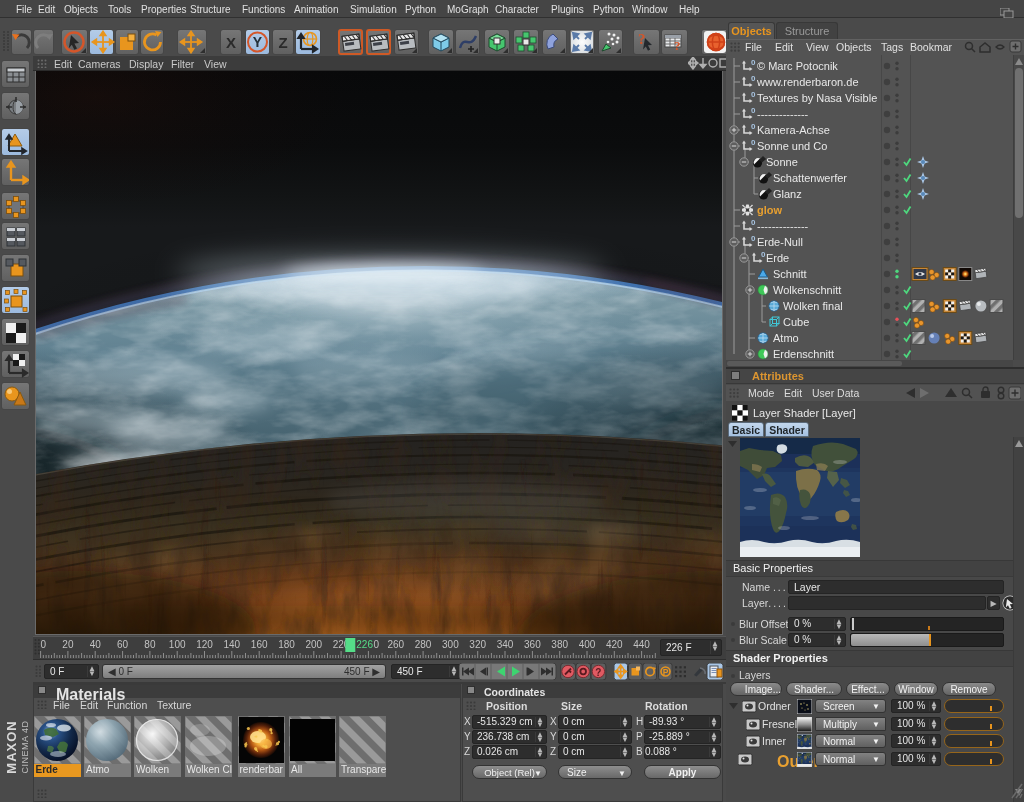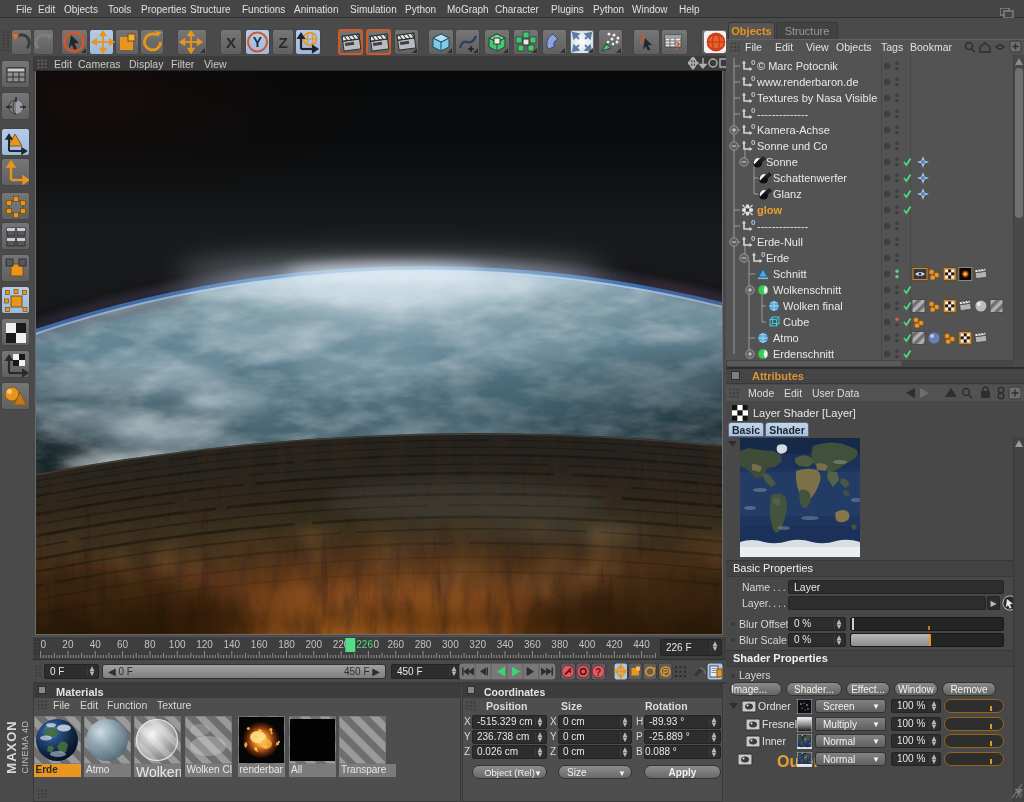--- a/index.html
+++ b/index.html
@@ -972,21 +972,21 @@
     <path d="M86 5 a6 5 0 0 1 5 6" fill="none" stroke="#6a6e74" stroke-width="1.6"></path>
     <rect x="93" y="0" width="16" height="17" rx="2.5" fill="#a9c6e6" stroke="#3a3a3a"></rect>
     <rect x="96" y="3" width="8" height="11" fill="#e8ecf2" stroke="#4a5058"></rect>
     <path d="M97.5 5.5 h5 M97.5 7.5 h5 M97.5 9.5 h5" stroke="#7a90b8" stroke-width="1"></path>
     <rect x="103" y="6" width="5" height="8" fill="#e8951e" stroke="#8a5210"></rect>
   </svg>
 <div class="a" style="left:33px;top:682px;width:693px;height:2px;background:#3a3a3a"></div>
 <div class="a" style="left:33px;top:684px;width:428px;height:118px;background:#4e4e4e;border:1px solid #3a3a3a"></div>
 <div class="a" style="left:34px;top:685px;width:426px;height:13px;background:#3c3c3c"></div>
 <div class="a" style="left:38px;top:686px;width:8px;height:8px;background:#888;border:1px solid #2e2e2e"></div>
-<div class="t" style="left:56px;top:686px;font-size:11px;font-weight:bold;color:#e4e4e4">Materials</div>
+<div class="t" style="left:56px;top:686px;font-size:16px;font-weight:bold;color:#e4e4e4">Materials</div>
 <svg class="a" style="left:37px;top:700px" width="10" height="9">
     <g fill="#3a3a3a">
       <circle cx="1.5" cy="1.5" r="1"></circle>
       <circle cx="5.0" cy="1.5" r="1"></circle>
       <circle cx="8.5" cy="1.5" r="1"></circle>
       <circle cx="1.5" cy="5.0" r="1"></circle>
       <circle cx="5.0" cy="5.0" r="1"></circle>
       <circle cx="8.5" cy="5.0" r="1"></circle>
       <circle cx="1.5" cy="8.5" r="1"></circle>
       <circle cx="5.0" cy="8.5" r="1"></circle>
@@ -1046,21 +1046,21 @@
     <circle cx="23" cy="24" r="21" fill="url(#asph)" opacity=".92"></circle>
     <rect x="0" y="0" width="47" height="48" fill="none" stroke="#6e6e6e"></rect>
   </svg>
 <div class="t" style="left:84.0px;top:764px;font-size:10px;background:#7b7b7b;color:#e8e8e8;padding:0 2px;width:47px;height:13px;overflow:hidden">Atmo</div>
 <svg class="a" style="left:134.0px;top:716px" width="47" height="48">
     <rect x="0" y="0" width="47" height="48" fill="url(#strp)"></rect>
     <circle cx="23" cy="24" r="21" fill="url(#wsph)"></circle>
     <circle cx="23" cy="24" r="20.5" fill="none" stroke="#f0f0f0" stroke-width="1.2" opacity=".8"></circle>
     <rect x="0" y="0" width="47" height="48" fill="none" stroke="#6e6e6e"></rect>
   </svg>
-<div class="t" style="left:134.0px;top:764px;font-size:14px;background:#7b7b7b;color:#e8e8e8;padding:0 2px;width:47px;height:13px;overflow:hidden">Wolken</div>
+<div class="t" style="left:134.0px;top:764px;font-size:10px;background:#7b7b7b;color:#e8e8e8;padding:0 2px;width:47px;height:13px;overflow:hidden">Wolken</div>
 <svg class="a" style="left:184.5px;top:716px" width="47" height="48">
     <rect x="0" y="0" width="47" height="48" fill="url(#strp)"></rect>
     <ellipse cx="23" cy="30" rx="18" ry="10" fill="#e8e8e8" opacity=".30"></ellipse>
     <ellipse cx="15" cy="14" rx="10" ry="6" fill="#e8e8e8" opacity=".22"></ellipse>
     <rect x="0" y="0" width="47" height="48" fill="none" stroke="#6e6e6e"></rect>
   </svg>
 <div class="t" style="left:184.5px;top:764px;font-size:10px;background:#7b7b7b;color:#e8e8e8;padding:0 2px;width:47px;height:13px;overflow:hidden">Wolken Cl</div>
 <svg class="a" style="left:237.5px;top:716px" width="47" height="48">
     <rect x="0" y="0" width="47" height="48" fill="url(#strp)"></rect>
     <rect x="1" y="1" width="45" height="46" fill="#050505"></rect>
@@ -1095,21 +1095,21 @@
 <svg class="a" style="left:289.0px;top:716px" width="47" height="48">
     <rect x="0" y="0" width="47" height="48" fill="url(#strp)"></rect>
     <rect x="1" y="3" width="45" height="42" fill="#030303"></rect>
     <rect x="0" y="0" width="47" height="48" fill="none" stroke="#6e6e6e"></rect>
   </svg>
 <div class="t" style="left:289.0px;top:764px;font-size:10px;background:#7b7b7b;color:#e8e8e8;padding:0 2px;width:47px;height:13px;overflow:hidden">All</div>
 <svg class="a" style="left:339.0px;top:716px" width="47" height="48">
     <rect x="0" y="0" width="47" height="48" fill="url(#strp)"></rect>
     <rect x="0" y="0" width="47" height="48" fill="none" stroke="#6e6e6e"></rect>
   </svg>
-<div class="t" style="left:339.0px;top:764px;font-size:10px;background:#7b7b7b;color:#e8e8e8;padding:0 2px;width:57px;height:13px;overflow:hidden">Transpare</div>
+<div class="t" style="left:339.0px;top:764px;font-size:10px;background:#7b7b7b;color:#e8e8e8;padding:0 2px;width:47px;height:13px;overflow:hidden">Transpare</div>
 <svg class="a" style="left:37px;top:789px" width="10" height="9">
     <g fill="#3a3a3a">
       <circle cx="1.5" cy="1.5" r="1"></circle>
       <circle cx="5.0" cy="1.5" r="1"></circle>
       <circle cx="8.5" cy="1.5" r="1"></circle>
       <circle cx="1.5" cy="5.0" r="1"></circle>
       <circle cx="5.0" cy="5.0" r="1"></circle>
       <circle cx="8.5" cy="5.0" r="1"></circle>
       <circle cx="1.5" cy="8.5" r="1"></circle>
       <circle cx="5.0" cy="8.5" r="1"></circle>
@@ -1635,21 +1635,21 @@
 <div class="a" style="left:731px;top:637.5px;width:4px;height:4px;border-radius:2px;background:#3a3a3a"></div>
 <div class="t" style="left:739px;top:633.5px;font-size:10.5px;color:#d8d8d8">Blur Scale</div>
 <div class="fld" style="left:788px;top:632.5px;width:58px;height:14px;line-height:12px;padding-left:5px">0 %<span class="spin">▲<br>▼</span></div>
 <div class="a" style="left:850px;top:632.5px;width:154px;height:14px;background:#242424;border-radius:2px;border:1px solid #1a1a1a"></div>
 <div class="a" style="left:851px;top:633.5px;width:78px;height:12px;background:linear-gradient(#b8b8b8,#8e8e8e);border-radius:2px 0 0 2px"></div>
 <div class="a" style="left:929px;top:633.5px;width:2px;height:12px;background:#e8951e"></div>
 <div class="a" style="left:726px;top:650px;width:298px;height:17px;background:#424242;border-top:1px solid #383838;border-bottom:1px solid #3a3a3a"></div>
 <div class="t" style="left:733px;top:652px;font-weight:bold;color:#f0f0f0">Shader Properties</div>
 <div class="a" style="left:731px;top:674px;width:4px;height:4px;border-radius:2px;background:#3a3a3a"></div>
 <div class="t" style="left:739px;top:669px;font-size:10.5px;color:#d8d8d8">Layers</div>
-<div style="position:absolute;border-radius:7px;border:1px solid #333;background:linear-gradient(#8a8a8a,#646464);color:#f2f2f2;font-size:10px;text-align:left;height:14px;line-height:13px;left:730px;top:682px;width:52px">Image...</div>
+<div style="position:absolute;border-radius:7px;border:1px solid #333;background:linear-gradient(#8a8a8a,#646464);color:#f2f2f2;font-size:10px;text-align:right;height:14px;line-height:13px;left:730px;top:682px;width:52px">Image...</div>
 <div style="position:absolute;border-radius:7px;border:1px solid #333;background:linear-gradient(#8a8a8a,#646464);color:#f2f2f2;font-size:10px;text-align:center;height:14px;line-height:13px;left:786px;top:682px;width:56px">Shader...</div>
 <div style="position:absolute;border-radius:7px;border:1px solid #333;background:linear-gradient(#8a8a8a,#646464);color:#f2f2f2;font-size:10px;text-align:center;height:14px;line-height:13px;left:846px;top:682px;width:44px">Effect...</div>
 <div style="position:absolute;border-radius:7px;border:1px solid #333;background:linear-gradient(#8a8a8a,#646464);color:#f2f2f2;font-size:10px;text-align:center;height:14px;line-height:13px;left:894px;top:682px;width:44px">Window</div>
 <div style="position:absolute;border-radius:7px;border:1px solid #333;background:linear-gradient(#8a8a8a,#646464);color:#f2f2f2;font-size:10px;text-align:center;height:14px;line-height:13px;left:942px;top:682px;width:54px">Remove</div>
 <svg class="a" style="left:729px;top:703.0px" width="10" height="8">
     <path d="M0 0 l9 0 -4.5 6 z" fill="#2e2e2e"></path>
   </svg>
 <svg class="a" style="left:742px;top:700.0px" width="15" height="13">
 <rect x="0" y="1" width="14" height="11" rx="1.5" fill="#c8c8c8" stroke="#2e2e2e"></rect>
 <ellipse cx="7" cy="6.5" rx="4" ry="3" fill="#3a3a3a"></ellipse>

